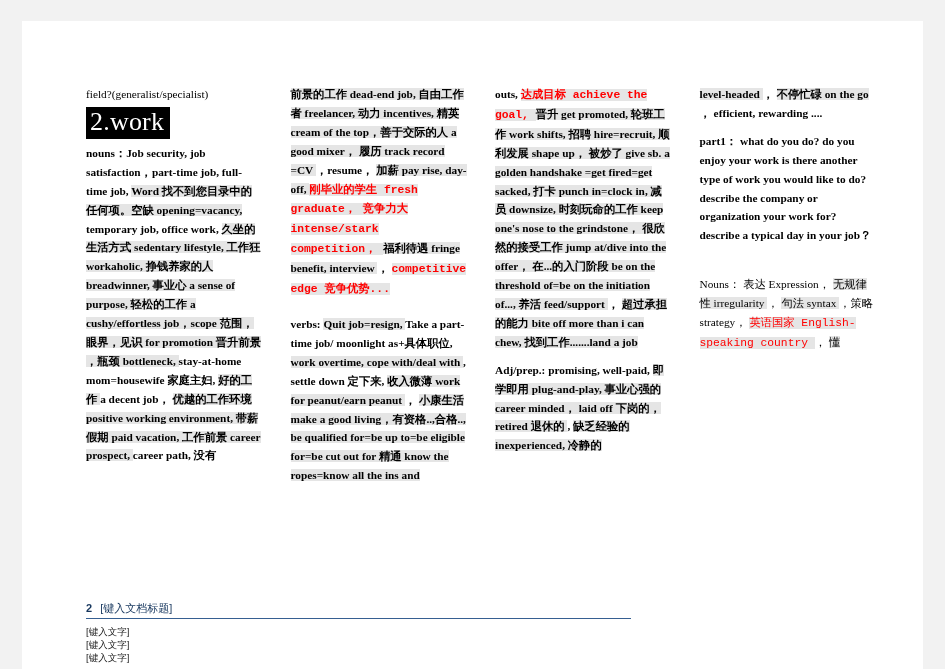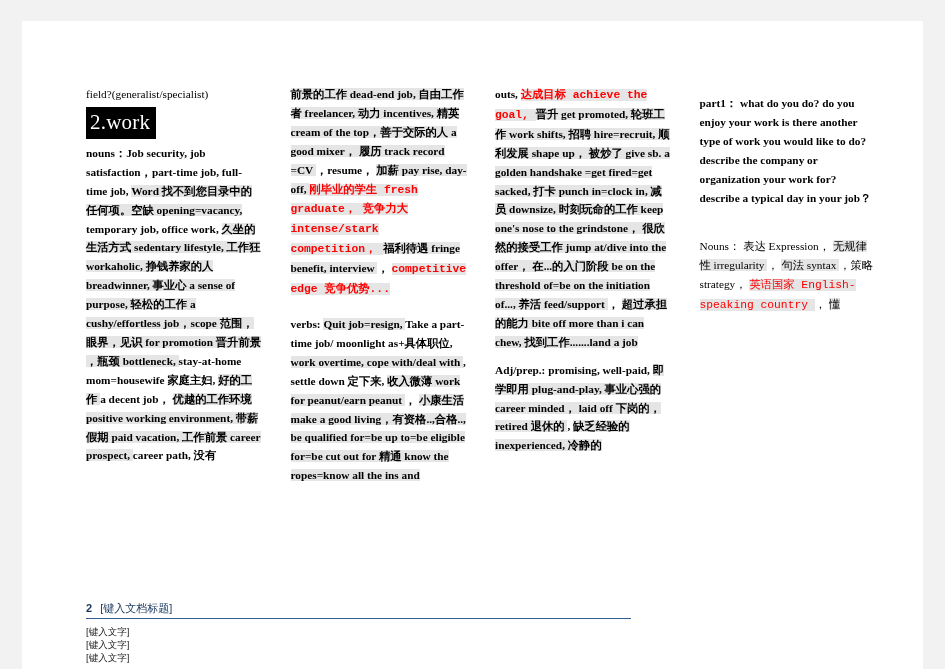--- a/index.html
+++ b/index.html
@@ -52,21 +52,21 @@
   }
   .seg { }
   .hl { background: #e5e5e5; }
   .red { color: #ff0000; font-family: Liberation Mono, monospace; }
 
   .blackbox {
     display: inline-block;
     background: #000000;
     color: #ffffff;
     font-weight: normal;
-    font-size: 21px;
+    font-size: 26px;
     line-height: 30px;
     padding: 0px 6px 2px 4px;
     margin: 3px 0 5px 0;
     font-family: "Liberation Serif", "DejaVu Serif", serif;
     letter-spacing: 0.2px;
   }
   .blackbox.small { font-size: 22px; }
   .gap { height: 16px; }
   .gap-sm { height: 9px; }
   .gap-lg { height: 30px; }
@@ -129,20 +129,21 @@
         <div class="para"><span class="seg">verbs:  </span><span class="seg hl">Quit job=resign, </span><span class="seg"> Take a part-time job/ moonlight as+具体职位, </span><span class="seg hl"> work overtime, cope with/deal with </span><span class="seg">, settle down 定下来,  </span><span class="seg hl">收入微薄 work for peanut/earn peanut </span><span class="seg">， </span><span class="seg hl">小康生活 make a good living，有资格..,合格.., be qualified for=be up to=be eligible for=be cut out for </span><span class="seg hl"> 精通 know the ropes=know all the ins and </span></div>
       </div>
 
       <div class="col">
         <div class="para"><span class="seg">outs,  </span><span class="seg hl red">达成目标 achieve the goal, </span><span class="seg hl"> 晋升 get promoted, 轮班工作 work shifts, </span><span class="seg hl"> 招聘 hire=recruit, </span><span class="seg hl"> 顺利发展 shape up， </span><span class="seg hl"> 被炒了 give sb. a golden handshake =get fired=get sacked, </span><span class="seg hl"> 打卡 punch in=clock in, </span><span class="seg hl"> 减员 downsize, </span><span class="seg hl"> 时刻玩命的工作 keep one's nose to the grindstone， </span><span class="seg hl"> 很欣然的接受工作 jump at/dive into the offer， </span><span class="seg hl">在...的入门阶段 be on the threshold of=be on the initiation of..., </span><span class="seg hl"> 养活 feed/support </span><span class="seg">， </span><span class="seg hl">超过承担的能力 bite off more than i can chew,  </span><span class="seg hl">找到工作.......land a job </span></div>
         <div class="gap-sm"></div>
         <div class="para"><span class="seg">Adj/prep.: promising, well-paid,  </span><span class="seg hl">即学即用 plug-and-play, </span><span class="seg hl"> 事业心强的 career minded， </span><span class="seg hl"> laid off 下岗的， </span><span class="seg hl"> retired 退休的 </span><span class="seg">, </span><span class="seg hl">缺乏经验的 inexperienced, </span><span class="seg hl"> 冷静的 </span></div>
       </div>
 
       <div class="col">
+        <div class="para"><span class="seg hl">level-headed </span><span class="seg">， </span><span class="seg hl">不停忙碌 on the go </span><span class="seg">， efficient, rewarding .... </span></div>
         <div class="gap-sm"></div>
         <div class="para"><span class="seg">part1： </span><span class="seg">what do you do? </span><span class="seg">do you enjoy your work </span><span class="seg">is there another type of work you would like to do? </span><span class="seg">describe the company or organization your work for? </span><span class="seg">describe a typical day in your job？ </span></div>
         <div class="gap-lg"></div>
         <div class="para plain"><span class="seg">Nouns： </span><span class="seg">表达 Expression， </span><span class="seg hl">无规律性 irregularity </span><span class="seg">， </span><span class="seg hl">句法 syntax </span><span class="seg">，策略 strategy， </span><span class="seg hl red">英语国家 English-speaking country </span><span class="seg">， </span><span class="seg hl">懂 </span></div>
       </div>
 
     </div>
   </div>
 
   <div id="footer">

